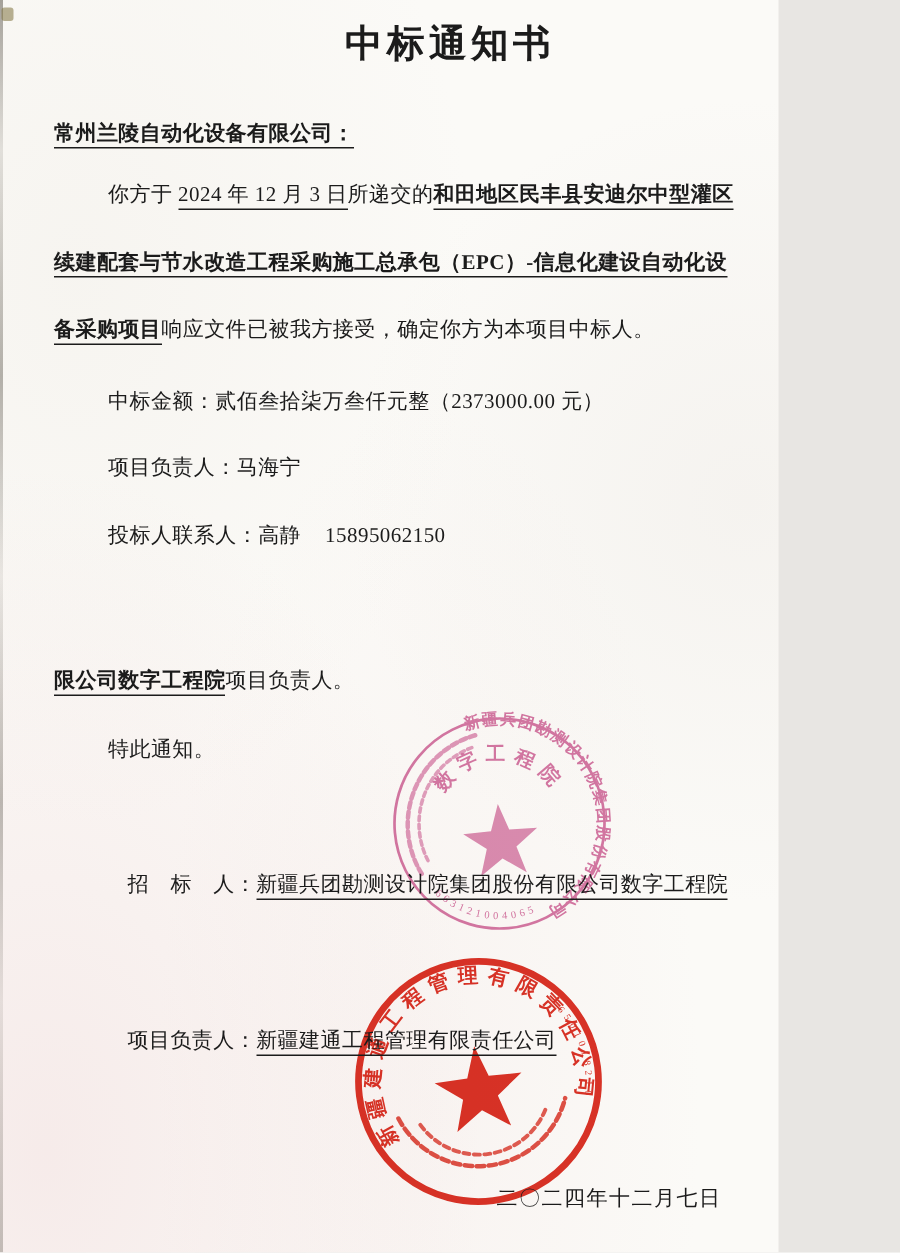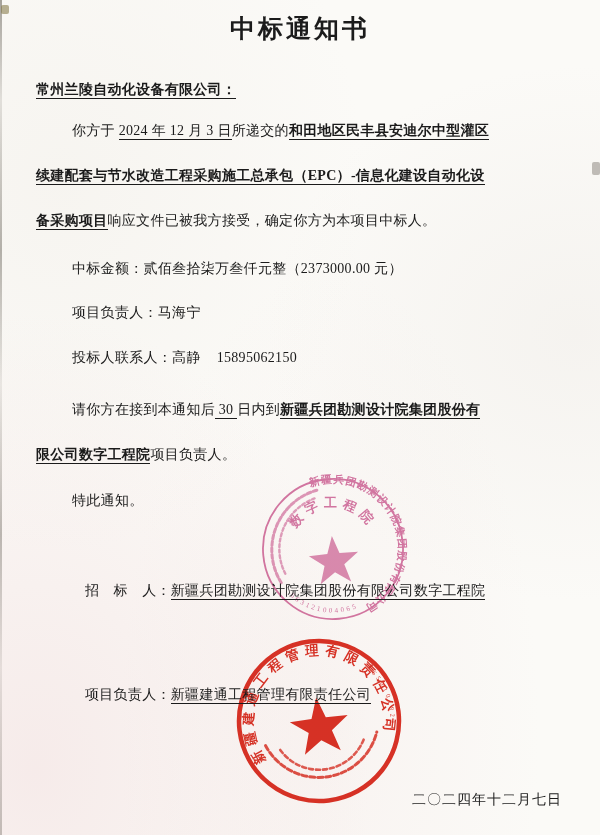--- a/index.html
+++ b/index.html
@@ -4,21 +4,21 @@
 <style>
   html,body{margin:0;padding:0;}
   body{
     width:600px;height:835px;
     font-family:"Liberation Serif","DejaVu Serif",serif;
     color:#1b1b1b;
     background:#e8e6e3;
   }
   .page{
     position:relative;
-    width:600px;height:835px;
+    width:519px;height:835px;
     overflow:hidden;
     background:
       radial-gradient(ellipse at 6% 92%, rgba(233,196,199,.28), transparent 42%),
       radial-gradient(ellipse at 55% 88%, rgba(238,214,214,.18), transparent 45%),
       radial-gradient(ellipse at 96% 40%, rgba(214,206,199,.16), transparent 38%),
       radial-gradient(ellipse at 10% 22%, rgba(226,219,208,.18), transparent 40%),
       #fbfaf7;
   }
   .line{
     position:absolute;
@@ -95,21 +95,20 @@
   <div class="line" style="top:165px;left:36px;"><span class="u proj">续建配套与节水改造工程采购施工总承包（EPC）-信息化建设自动化设</span></div>
 
   <div class="line" style="top:210px;left:36px;"><span class="u proj">备采购项目</span><span>响应文件已被我方接受，确定你方为本项目中标人。</span></div>
 
   <div class="line" style="top:258px;left:72px;"><span>中标金额：</span><span>贰佰叁拾柒万叁仟元整（2373000.00 元）</span></div>
 
   <div class="line" style="top:302px;left:72px;"><span>项目负责人：</span><span>马海宁</span></div>
 
   <div class="line" style="top:347px;left:72px;"><span>投标人联系人：</span><span>高静</span><span style="margin-left:16px;">15895062150</span></div>
 
-  <div class="line" style="top:399px;left:72px;"><span>请你方在接到本通知后</span><span class="u" style="white-space:pre;"> 30 </span><span>日内到</span><span class="u proj">新疆兵团勘测设计院集团股份有</span></div>
 
   <div class="line" style="top:444px;left:36px;"><span class="u proj">限公司数字工程院</span><span>项目负责人。</span></div>
 
   <div class="line" style="top:490px;left:72px;">特此通知。</div>
 
   <div class="line" style="top:580px;left:85px;"><span>招　标　人：</span><span class="u">新疆兵团勘测设计院集团股份有限公司数字工程院</span></div>
 
   <div class="line" style="top:684px;left:85px;"><span>项目负责人：</span><span class="u">新疆建通工程管理有限责任公司</span></div>
 
   <div class="line date-line">二〇二四年十二月七日</div>

